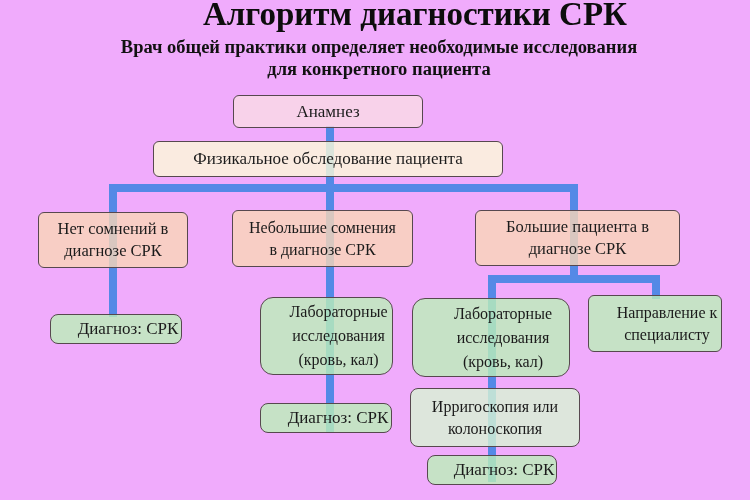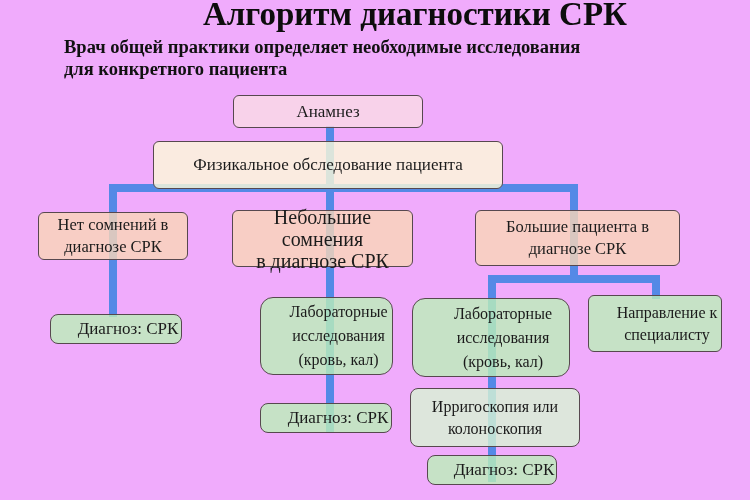--- a/index.html
+++ b/index.html
@@ -14,21 +14,21 @@
   .title{
     position:absolute;top:-4px;left:0;width:750px;
     padding-left:80px;box-sizing:border-box;
     text-align:center;
     font-size:33px;font-weight:bold;color:#0d0d0d;
     letter-spacing:0px;
   }
   .subtitle{
     position:absolute;top:36px;left:0;width:694px;
     padding-left:64px;box-sizing:border-box;
-    text-align:left;
+    text-align:center;
     font-size:18.5px;font-weight:bold;color:#111111;
     line-height:22px;
   }
   
   .line{position:absolute;background:#5489e6;z-index:1;}
   #l-trunk-v   {left:326px;top:126px;width:8px;height:307px;}
   #l-trunk-h   {left:109px;top:184px;width:469px;height:8px;}
   #l-left-v    {left:109px;top:184px;width:8px;height:133px;}
   #l-right-v   {left:570px;top:184px;width:8px;height:95px;}
   #l-sub-h     {left:488px;top:275px;width:172px;height:8px;}
@@ -42,23 +42,23 @@
     border:1.5px solid #57484f;border-radius:6px;
     box-sizing:border-box;
     font-size:16px;line-height:22px;color:#1b1b1b;
   }
   .fill-pink  {background:rgba(250,220,229,0.8);}
   .fill-yellow{background:rgba(252,251,216,0.8);}
   .fill-peach {background:rgba(250,215,183,0.8);}
   .fill-green {background:rgba(188,240,184,0.8);padding-left:24px;}
   .fill-lgreen{background:rgba(216,245,211,0.8);}
   #n-anamnesis     {left:233px;top:95px; width:190px;height:33px;font-size:17px;}
-  #n-physical      {left:153px;top:141px;width:350px;height:48px;font-size:17px;}
-  #n-no-doubts     {left:38px; top:212px;width:150px;height:48px;font-size:16.5px;}
-  #n-small-doubts  {left:232px;top:210px;width:181px;height:57px;font-size:20px;}
+  #n-physical      {left:153px;top:141px;width:350px;height:36px;font-size:17px;}
+  #n-no-doubts     {left:38px; top:212px;width:150px;height:56px;font-size:16.5px;}
+  #n-small-doubts  {left:232px;top:210px;width:181px;height:57px;font-size:16px;}
   #n-big-doubts    {left:475px;top:210px;width:205px;height:56px;font-size:16.5px;}
   #n-diag-left     {left:50px; top:314px;width:132px;height:30px;font-size:17px;border-radius:8px;}
   #n-lab-mid       {left:260px;top:297px;width:133px;height:78px;line-height:24px;border-radius:13px;}
   #n-diag-mid      {left:260px;top:403px;width:132px;height:30px;font-size:17px;border-radius:8px;}
   #n-lab-right     {left:412px;top:298px;width:158px;height:79px;line-height:24px;border-radius:13px;}
   #n-referral      {left:588px;top:295px;width:134px;height:57px;}
   #n-irrigoscopy   {left:410px;top:388px;width:170px;height:59px;border-radius:8px;}
   #n-diag-right    {left:427px;top:455px;width:130px;height:30px;font-size:17px;border-radius:8px;}
 </style>
 </head>

